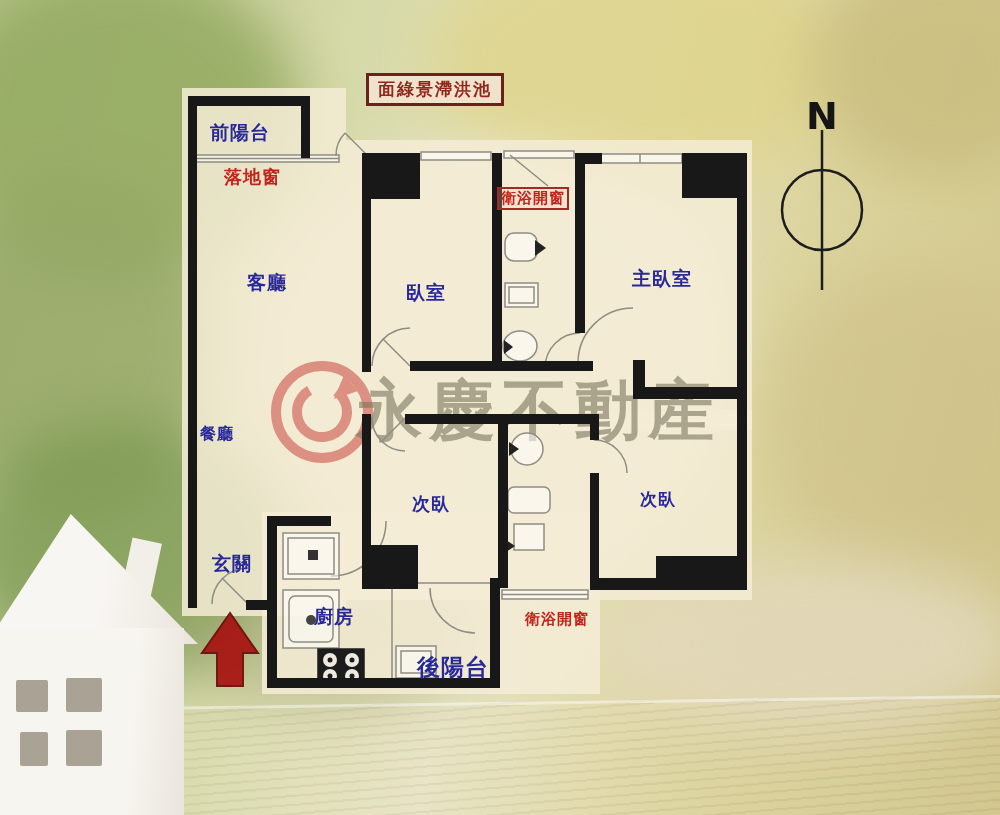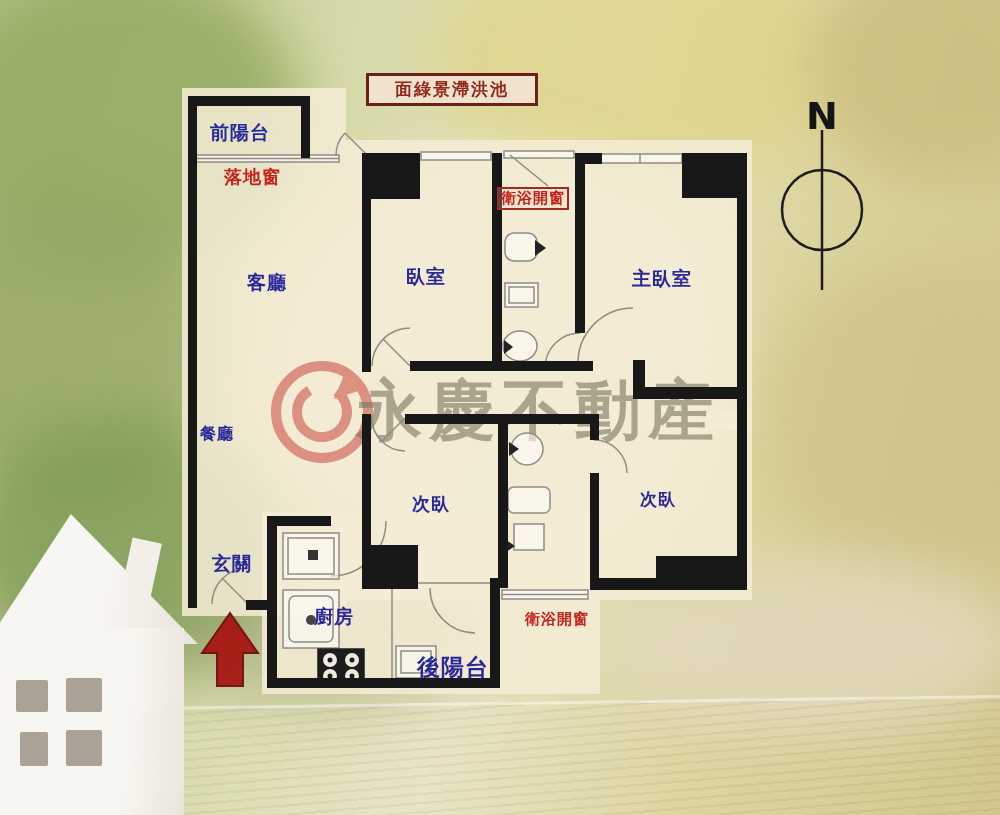--- a/index.html
+++ b/index.html
@@ -18,21 +18,21 @@
   .house-chimney{position:absolute;left:126px;top:540px;width:30px;height:60px;background:#f2efe9;transform:rotate(12deg);}
   .house-body{position:absolute;left:0px;top:628px;width:184px;height:187px;background:linear-gradient(95deg,#f7f5f0 70%,#eae5dc);}
   .house-win{position:absolute;background:#aaa294;border-radius:2px;}
   
   .paper{position:absolute;background:rgba(244,236,214,0.85);}
   
   .wall{position:absolute;background:#181818;}
   
   .lbl{position:absolute;font-weight:bold;color:#28289a;white-space:nowrap;letter-spacing:1px;}
   .lbl.red{color:#c3231a;}
-  .pond-box{position:absolute;left:366px;top:73px;padding:2px 26px;border:3px solid #6b211a;
+  .pond-box{position:absolute;left:366px;top:73px;padding:2px 9px;border:3px solid #6b211a;
     background:#efe3cd;color:#93271c;font-size:17px;font-weight:bold;letter-spacing:2px;white-space:nowrap;}
   .bath-box{border:2px solid #a12b20;background:rgba(242,205,196,0.25);padding:0 2px;}
   .wm-brand{position:absolute;left:356px;top:366px;font-size:66px;font-weight:700;letter-spacing:7px;
     color:rgba(122,117,93,0.60);white-space:nowrap;}
   .wm-number{position:absolute;left:320px;top:676px;font-size:63px;font-weight:400;letter-spacing:5px;
     color:rgba(125,120,112,0.52);white-space:nowrap;}
   .disclaimer{position:absolute;left:112px;top:728px;font-size:21px;font-weight:600;color:#1a1a1a;
     letter-spacing:1px;white-space:nowrap;}
   .compass-n{position:absolute;left:806px;top:94px;font-size:38px;font-weight:bold;color:#151515;}
   svg{position:absolute;left:0;top:0;}
@@ -182,21 +182,21 @@
     <div class="wall" style="left:267px;top:516px;width:10px;height:172px;"></div>
     <div class="wall" style="left:267px;top:678px;width:233px;height:10px;"></div>
     <div class="wall" style="left:490px;top:578px;width:10px;height:110px;"></div>
     <div class="wall" style="left:246px;top:600px;width:21px;height:10px;"></div>
   </div>
 
   <div>
     <div class="lbl" style="left:210px;top:120px;font-size:19px;">前陽台</div>
     <div class="lbl red" style="left:224px;top:165px;font-size:18px;">落地窗</div>
     <div class="lbl" style="left:247px;top:270px;font-size:19px;">客廳</div>
-    <div class="lbl" style="left:406px;top:264px;font-size:19px;">臥室</div>
+    <div class="lbl" style="left:406px;top:280px;font-size:19px;">臥室</div>
     <div class="lbl red bath-box" style="left:497px;top:187px;font-size:15px;">衛浴開窗</div>
     <div class="lbl" style="left:632px;top:266px;font-size:19px;">主臥室</div>
     <div class="lbl" style="left:200px;top:424px;font-size:16px;">餐廳</div>
     <div class="lbl" style="left:412px;top:492px;font-size:18px;">次臥</div>
     <div class="lbl" style="left:640px;top:488px;font-size:17px;">次臥</div>
     <div class="lbl" style="left:212px;top:551px;font-size:19px;">玄關</div>
     <div class="lbl" style="left:314px;top:604px;font-size:19px;">廚房</div>
     <div class="lbl" style="left:417px;top:652px;font-size:23px;">後陽台</div>
     <div class="lbl red" style="left:525px;top:610px;font-size:15px;">衛浴開窗</div>
   </div>

